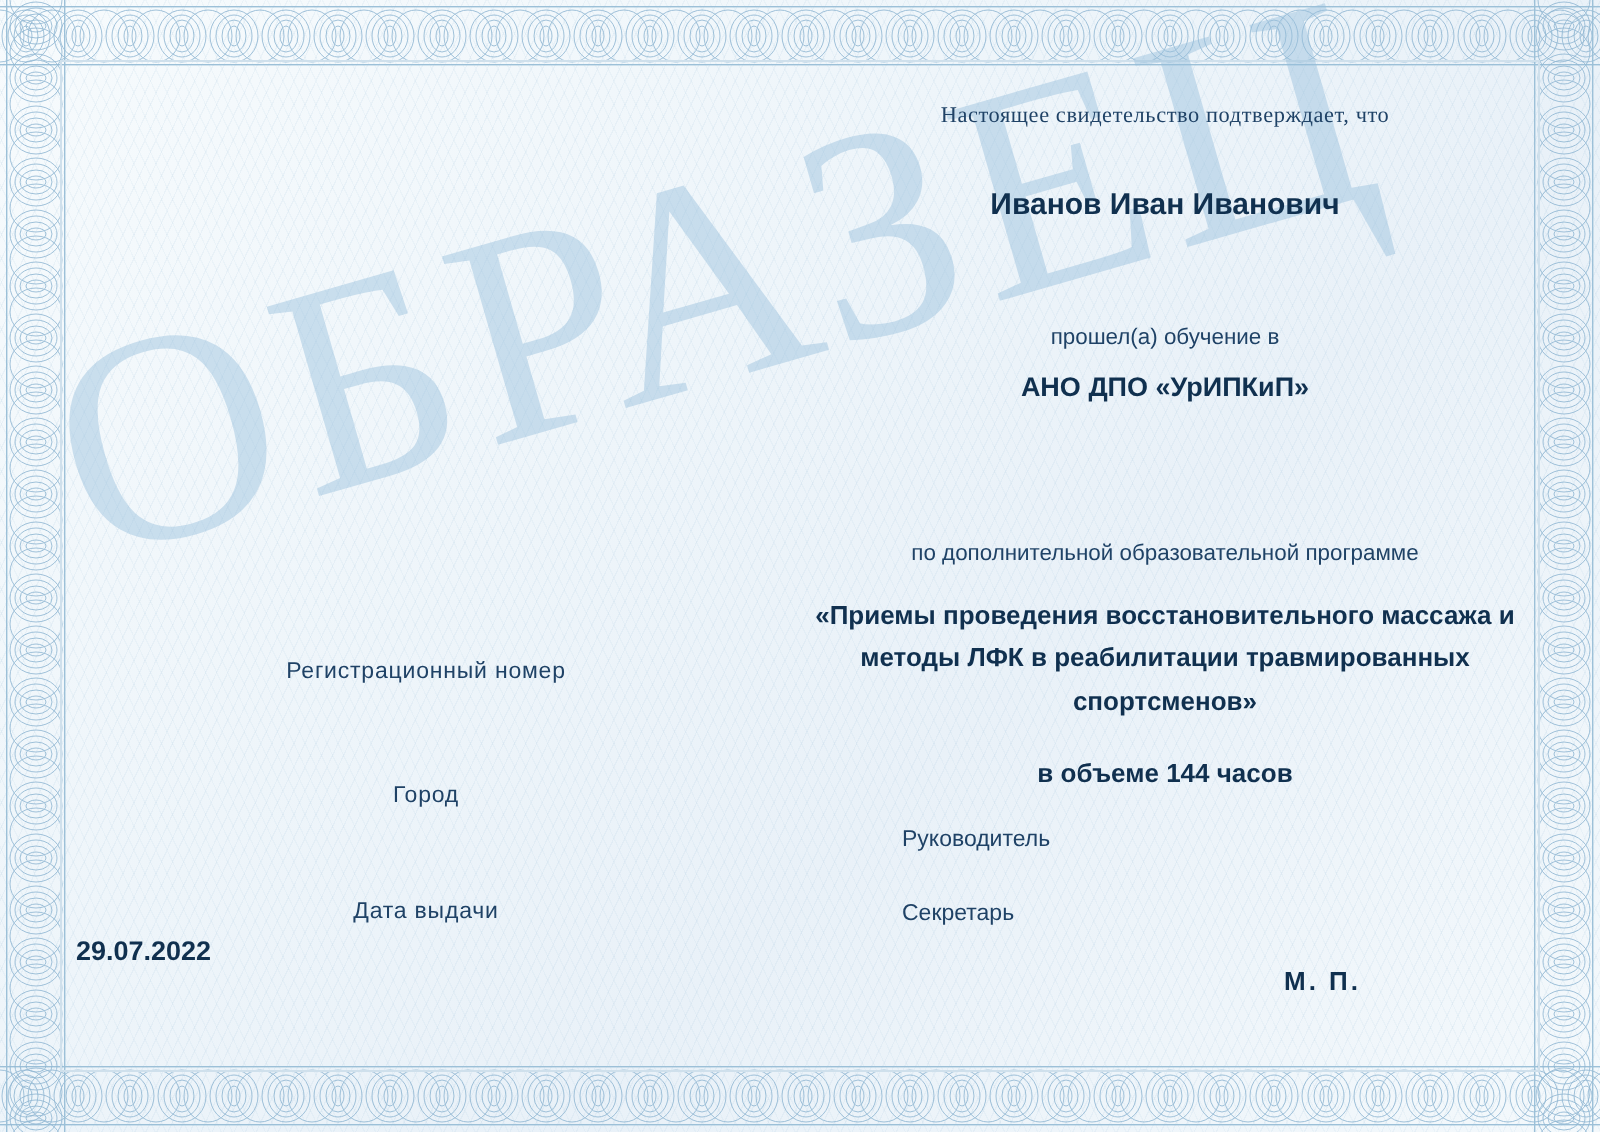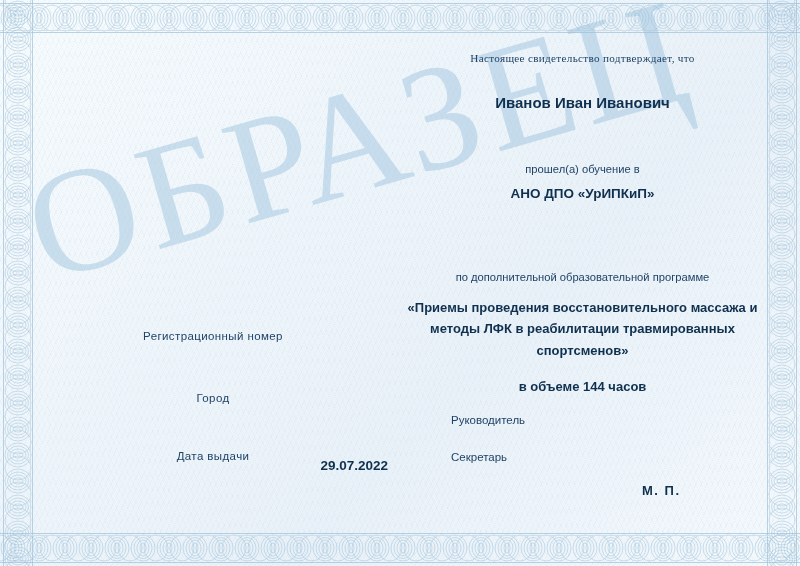--- a/index.html
+++ b/index.html
@@ -88,22 +88,22 @@
     font-size: 11.5px;
     color: #1f4266;
     letter-spacing: 0.4px;
     text-align: center;
   }
   .reg-number { left: 38px; top: 330px; width: 350px; }
   .city       { left: 38px; top: 392px; width: 350px; }
   .issue-date { left: 38px; top: 450px; width: 350px; }
   .issue-date-value {
     position: absolute;
-    left: 38px; top: 458px; width: 350px;
-    text-align: right;
+    left: 38px; top: 468px; width: 350px;
+    text-align: left;
     font-size: 13.5px;
     font-weight: bold;
     color: #10304f;
   }
 
   
   .right-col {
     position: absolute;
     left: 395px;
     top: 52px;

